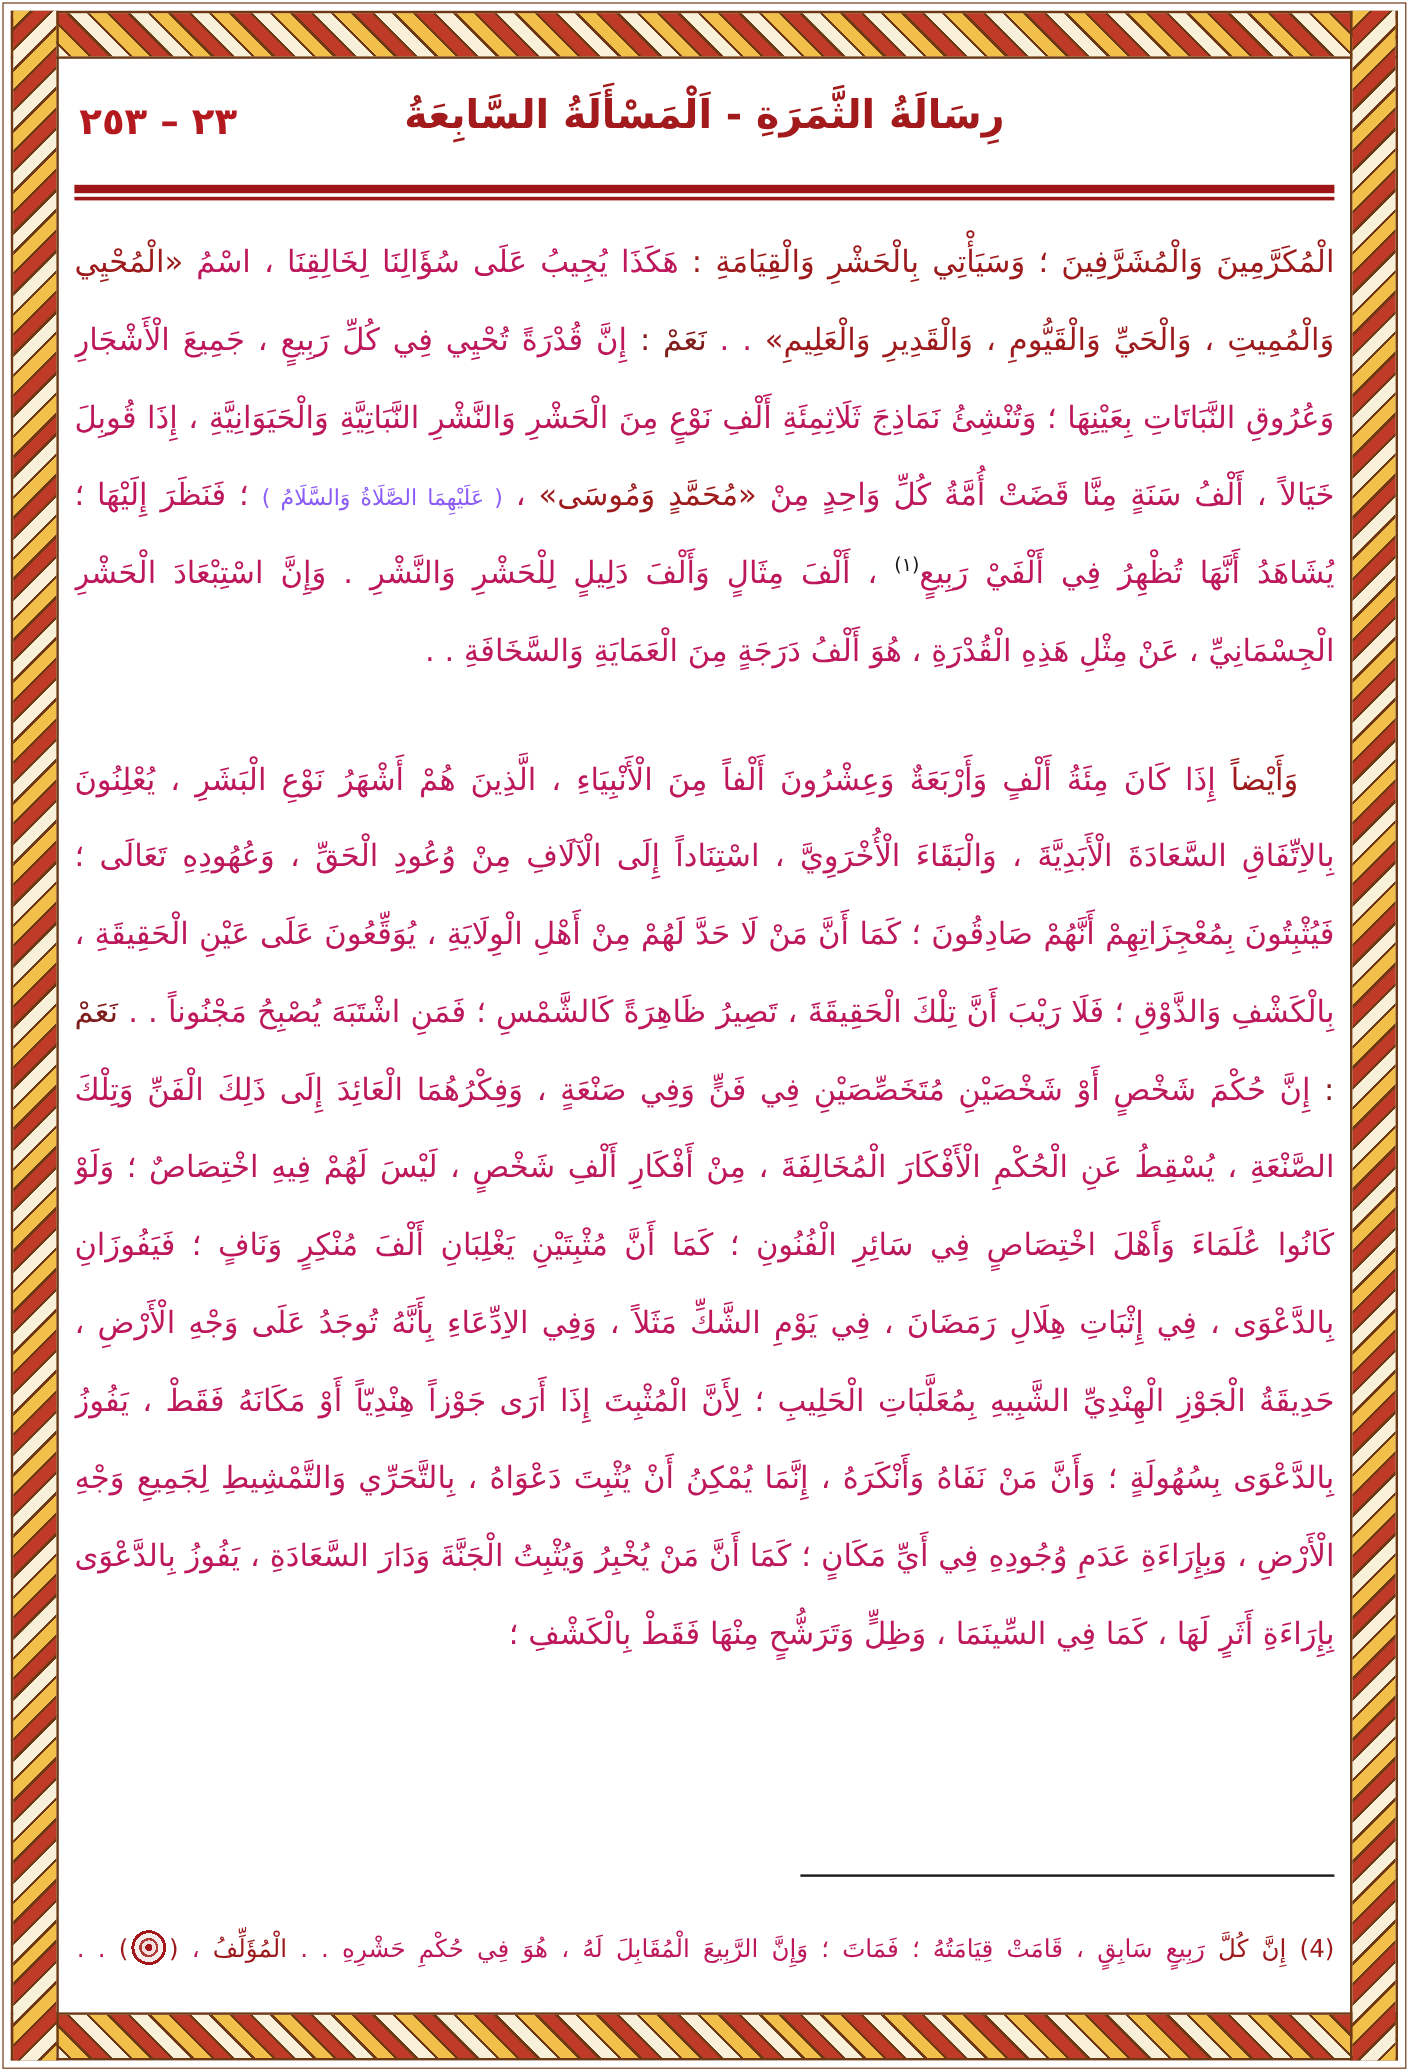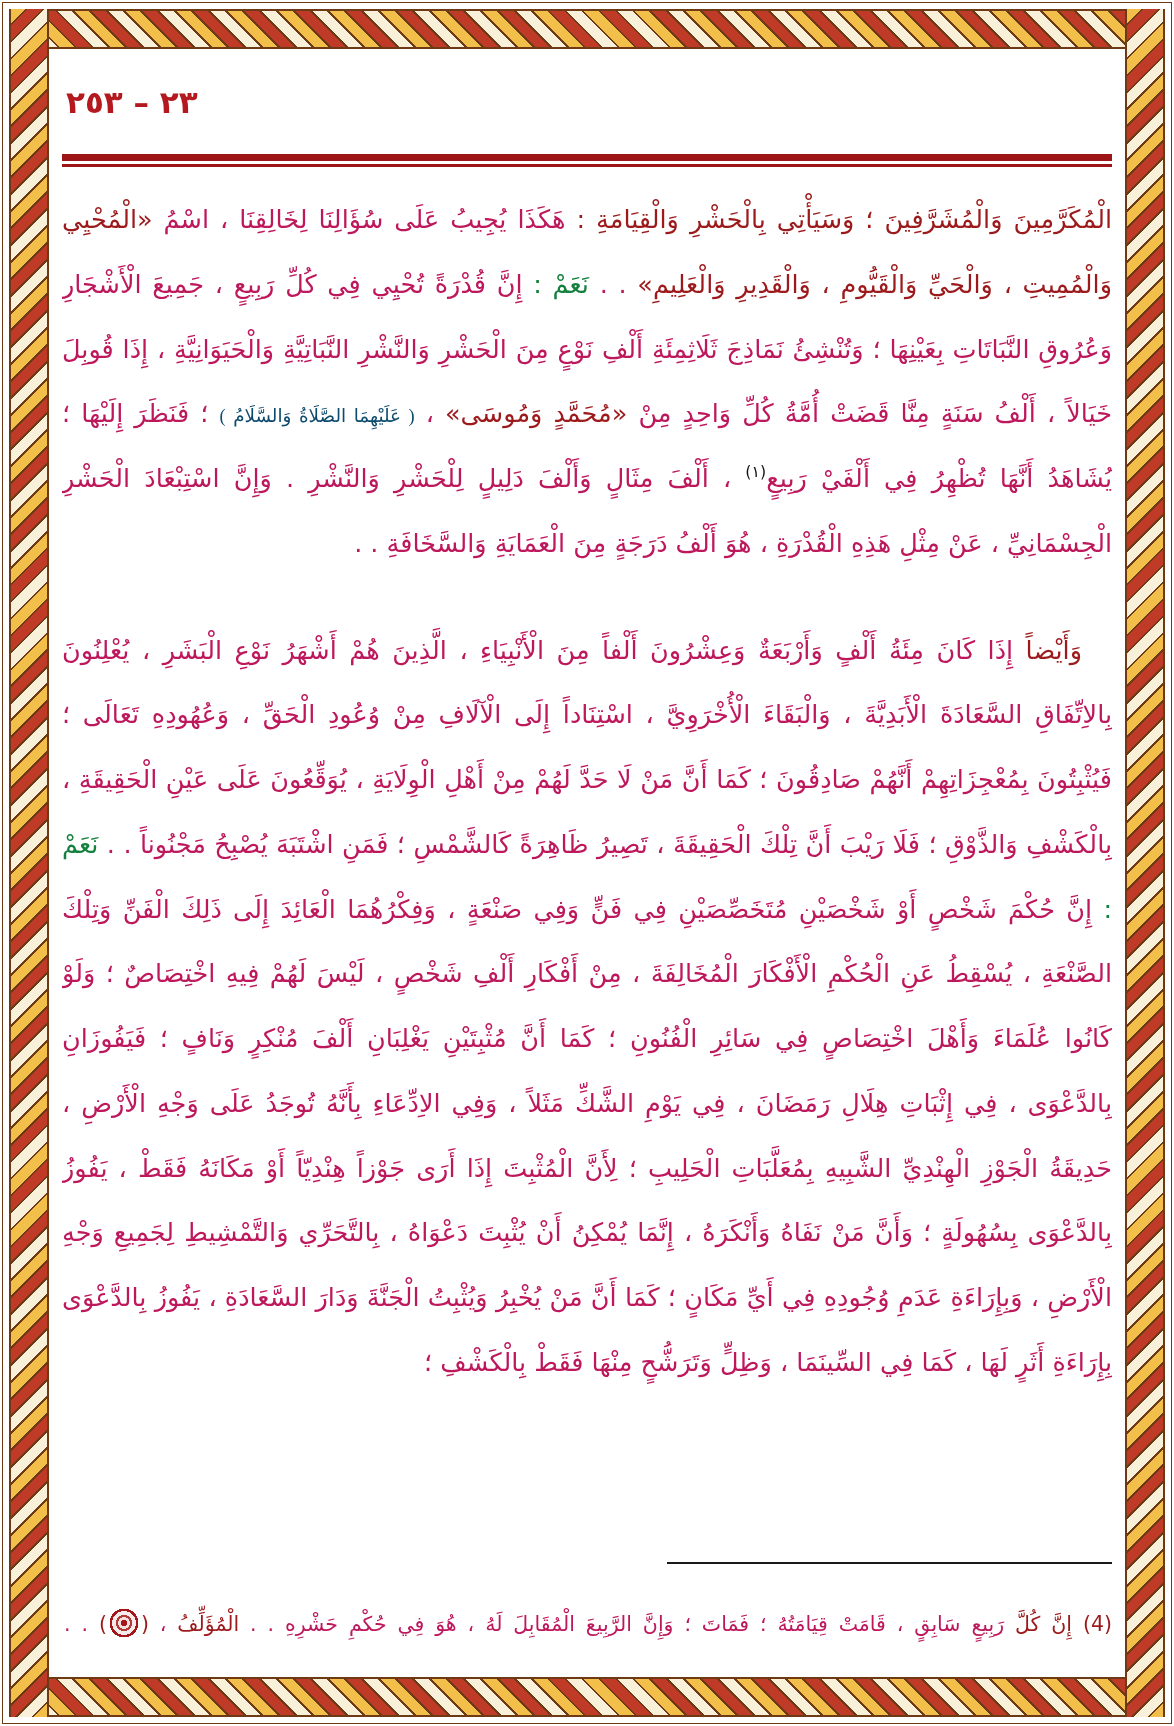--- a/index.html
+++ b/index.html
@@ -54,22 +54,22 @@
     margin-top:20px;height:1350px;overflow:hidden;
     font-size:25.5px;line-height:2.54;
     text-align:justify;color:#151515;
   }
   .para{margin:0;}
   .para + .para{margin-top:42px;}
   .indent{text-indent:30px;}
 
   .black{color:#be185d;}
   .red{color:#9C1A1C;}
-  .bright{color:#15803d;}
-  .stamp{color:#0c4a6e;font-size:0.72em;font-family:Liberation Serif, serif;}
+  .bright{color:#7f1d1d;}
+  .stamp{color:#8b5cf6;font-size:0.72em;}
   .fnref{font-size:0.62em;vertical-align:10px;color:#151515;}
 
   .seal{
     display:inline-block;width:30px;height:30px;border-radius:50%;
     vertical-align:-7px;margin:0 2px;
     background:
       radial-gradient(circle at 50% 50%,
         #a3171b 0 3px, #f3dfdf 3px 6px,
         #b03a35 6px 8px, #f6eaea 8px 12px,
         #a3171b 12px 14.5px, transparent 14.5px);
@@ -94,20 +94,21 @@
   <div class="frame-hairline"></div>
   <div class="band band-h band-top"></div>
   <div class="band band-h band-bottom"></div>
   <div class="band band-v band-left"></div>
   <div class="band band-v band-right"></div>
 
   <div class="content">
 
     <div class="header">
       <div class="page-num">٢٣ – ٢٥٣</div>
+      <div class="title">رِسَالَةُ الثَّمَرَةِ - اَلْمَسْأَلَةُ السَّابِعَةُ</div>
     </div>
 
     <div class="rule-thick"></div>
     <div class="rule-thin"></div>
 
     <div class="body-text">
         <p class="para"><span class="red">الْمُكَرَّمِينَ وَالْمُشَرَّفِينَ ؛ وَسَيَأْتِي بِالْحَشْرِ وَالْقِيَامَةِ : </span><span class="black">هَكَذَا يُجِيبُ عَلَى سُؤَالِنَا لِخَالِقِنَا ، اسْمُ </span><span class="red">«الْمُحْيِي وَالْمُمِيتِ ، وَالْحَيِّ وَالْقَيُّومِ ، وَالْقَدِيرِ وَالْعَلِيمِ»</span><span class="black"> . . </span><span class="bright">نَعَمْ :</span><span class="black"> إِنَّ قُدْرَةً تُحْيِي فِي كُلِّ رَبِيعٍ ، جَمِيعَ الْأَشْجَارِ وَعُرُوقِ النَّبَاتَاتِ بِعَيْنِهَا ؛ وَتُنْشِئُ نَمَاذِجَ ثَلَاثِمِئَةِ أَلْفِ نَوْعٍ مِنَ الْحَشْرِ وَالنَّشْرِ النَّبَاتِيَّةِ وَالْحَيَوَانِيَّةِ ، إِذَا قُوبِلَ خَيَالاً ، أَلْفُ سَنَةٍ مِنَّا قَضَتْ أُمَّةُ كُلِّ وَاحِدٍ مِنْ </span><span class="red">«مُحَمَّدٍ وَمُوسَى»</span><span class="black"> ، </span><span class="stamp">( عَلَيْهِمَا الصَّلَاةُ وَالسَّلَامُ )</span><span class="black"> ؛ فَنَظَرَ إِلَيْهَا ؛ يُشَاهَدُ أَنَّهَا تُظْهِرُ فِي أَلْفَيْ رَبِيعٍ</span><span class="fnref">(١)</span><span class="black"> ، أَلْفَ مِثَالٍ وَأَلْفَ دَلِيلٍ لِلْحَشْرِ وَالنَّشْرِ . وَإِنَّ اسْتِبْعَادَ الْحَشْرِ الْجِسْمَانِيِّ ، عَنْ مِثْلِ هَذِهِ الْقُدْرَةِ ، هُوَ أَلْفُ دَرَجَةٍ مِنَ الْعَمَايَةِ وَالسَّخَافَةِ . .</span></p>
         <p class="para indent"><span class="red">وَأَيْضاً</span><span class="black"> إِذَا كَانَ مِئَةُ أَلْفٍ وَأَرْبَعَةٌ وَعِشْرُونَ أَلْفاً مِنَ الْأَنْبِيَاءِ ، الَّذِينَ هُمْ أَشْهَرُ نَوْعِ الْبَشَرِ ، يُعْلِنُونَ بِالاِتِّفَاقِ السَّعَادَةَ الْأَبَدِيَّةَ ، وَالْبَقَاءَ الْأُخْرَوِيَّ ، اسْتِنَاداً إِلَى الْآلَافِ مِنْ وُعُودِ الْحَقِّ ، وَعُهُودِهِ تَعَالَى ؛ فَيُثْبِتُونَ بِمُعْجِزَاتِهِمْ أَنَّهُمْ صَادِقُونَ ؛ كَمَا أَنَّ مَنْ لَا حَدَّ لَهُمْ مِنْ أَهْلِ الْوِلَايَةِ ، يُوَقِّعُونَ عَلَى عَيْنِ الْحَقِيقَةِ ، بِالْكَشْفِ وَالذَّوْقِ ؛ فَلَا رَيْبَ أَنَّ تِلْكَ الْحَقِيقَةَ ، تَصِيرُ ظَاهِرَةً كَالشَّمْسِ ؛ فَمَنِ اشْتَبَهَ يُصْبِحُ مَجْنُوناً . . </span><span class="bright">نَعَمْ :</span><span class="black"> إِنَّ حُكْمَ شَخْصٍ أَوْ شَخْصَيْنِ مُتَخَصِّصَيْنِ فِي فَنٍّ وَفِي صَنْعَةٍ ، وَفِكْرُهُمَا الْعَائِدَ إِلَى ذَلِكَ الْفَنِّ وَتِلْكَ الصَّنْعَةِ ، يُسْقِطُ عَنِ الْحُكْمِ الْأَفْكَارَ الْمُخَالِفَةَ ، مِنْ أَفْكَارِ أَلْفِ شَخْصٍ ، لَيْسَ لَهُمْ فِيهِ اخْتِصَاصٌ ؛ وَلَوْ كَانُوا عُلَمَاءَ وَأَهْلَ اخْتِصَاصٍ فِي سَائِرِ الْفُنُونِ ؛ كَمَا أَنَّ مُثْبِتَيْنِ يَغْلِبَانِ أَلْفَ مُنْكِرٍ وَنَافٍ ؛ فَيَفُوزَانِ بِالدَّعْوَى ، فِي إِثْبَاتِ هِلَالِ رَمَضَانَ ، فِي يَوْمِ الشَّكِّ مَثَلاً ، وَفِي الاِدِّعَاءِ بِأَنَّهُ تُوجَدُ عَلَى وَجْهِ الْأَرْضِ ، حَدِيقَةُ الْجَوْزِ الْهِنْدِيِّ الشَّبِيهِ بِمُعَلَّبَاتِ الْحَلِيبِ ؛ لِأَنَّ الْمُثْبِتَ إِذَا أَرَى جَوْزاً هِنْدِيّاً أَوْ مَكَانَهُ فَقَطْ ، يَفُوزُ بِالدَّعْوَى بِسُهُولَةٍ ؛ وَأَنَّ مَنْ نَفَاهُ وَأَنْكَرَهُ ، إِنَّمَا يُمْكِنُ أَنْ يُثْبِتَ دَعْوَاهُ ، بِالتَّحَرِّي وَالتَّمْشِيطِ لِجَمِيعِ وَجْهِ الْأَرْضِ ، وَبِإِرَاءَةِ عَدَمِ وُجُودِهِ فِي أَيِّ مَكَانٍ ؛ كَمَا أَنَّ مَنْ يُخْبِرُ وَيُثْبِتُ الْجَنَّةَ وَدَارَ السَّعَادَةِ ، يَفُوزُ بِالدَّعْوَى بِإِرَاءَةِ أَثَرٍ لَهَا ، كَمَا فِي السِّينَمَا ، وَظِلٍّ وَتَرَشُّحٍ مِنْهَا فَقَطْ بِالْكَشْفِ ؛</span></p>
       </div>
 

